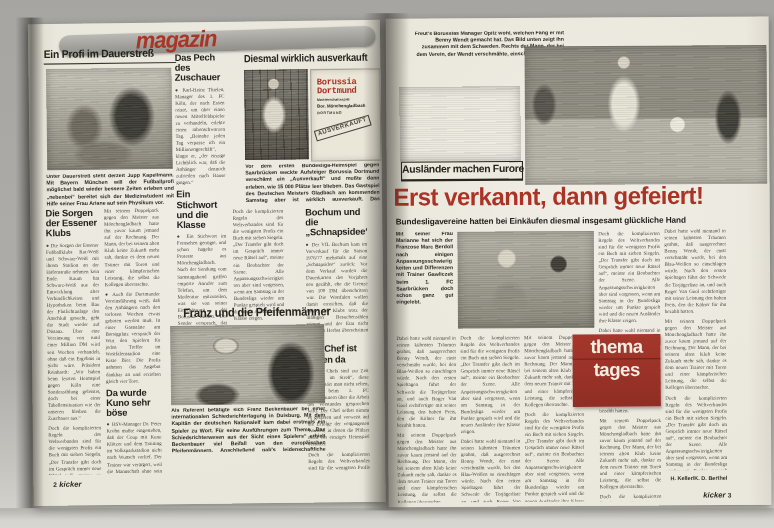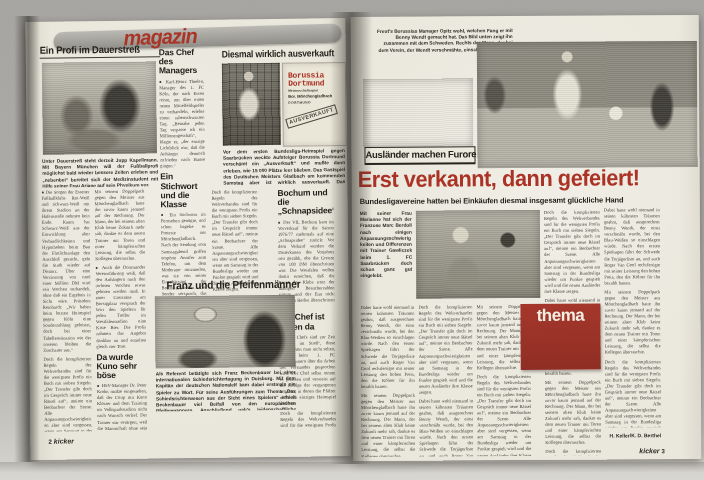--- a/index.html
+++ b/index.html
@@ -151,35 +151,36 @@
 
     <div id="banner">
       <span class="word" style="color: rgb(169, 53, 39);">magazin</span>
     </div>
 
     <div class="hl" id="hl-profi">Ein Profi im Dauerstreß</div>
     <div class="ph" id="photo-kapellmann"></div>
     <div class="cap" id="cap-kapellmann">Unter Dauerstreß steht derzeit Jupp Kapellmann. Mit Bayern München will der Fußballprofi möglichst bald wieder bessere Zeiten erleben und „nebenbei“ bereitet sich der Medizinstudent mit Hilfe seiner Frau Ariane auf sein Physikum vor.</div>
 
     <div class="col" id="colA">
+      <div class="sub-hl">Die Sorgen der Essener Klubs</div>
       <p class="bf">● Die Sorgen der Essener Fußballklubs Rot-Weiß und Schwarz-Weiß mit ihrem Stadion an der Hafenstraße nehmen kein Ende. Kaum hat Schwarz-Weiß aus der Entwicklung alter Verbindlichkeiten und Hypotheken beim Bau der Flutlichtanlage den Anschluß gesucht, geht die Stadt wieder auf Distanz. Über eine Verzinsung von rund einer Million DM wird seit Wochen verhandelt, ohne daß ein Ergebnis in Sicht wäre. Präsident Reinhardt: „Wir haben beim letzten Heimspiel gegen Köln eine Sonderzahlung geleistet, doch bei einer Tabellensituation wie der unseren bleiben die Zuschauer aus.“</p>
       <p class="bf">Doch die komplizierten Regeln des Weltverbandes sind für die wenigsten Profis ein Buch mit sieben Siegeln. „Der Transfer gibt doch im Gespräch immer neue Rätsel auf“, meinte ein Beobachter der Szene. Alle Anpassungsschwierigkeiten aber sind vergessen, wenn am Samstag in der Bundesliga wieder um Punkte gespielt wird und die neuen Ausländer ihre Klasse zeigen.</p>
 
     </div>
 
     <div class="col" id="colB">
       <p class="bf">Mit seinem Doppelpack gegen den Meister aus Mönchengladbach hatte ihn zuvor kaum jemand auf der Rechnung. Der Mann, der bei seinem alten Klub keine Zukunft mehr sah, dankte es dem neuen Trainer mit Toren und einer kämpferischen Leistung, die selbst die Kollegen überraschte.</p>
       <p class="bf">● Auch die Dortmunder Vereinsführung weiß, daß den Anhängern nach den torlosen Wochen etwas geboten werden muß. In einer Gaststätte am Borsigplatz versprach der Wirt den Spielern für jeden Treffer im Westfalenstadion eine Kiste Bier. Die Profis nahmen das Angebot dankbar an und erzielten gleich vier Tore.</p>
       <div class="sub-hl">Da wurde Kuno sehr böse</div>
       <p class="bf">● HSV-Manager Dr. Peter Krohn mußte eingestehen, daß der Coup mit Kuno Klötzer und dem Training im Volksparkstadion nicht nach Wunsch verlief. Der Trainer war verärgert, weil die Mannschaft ohne sein Wissen zu einem Werbetermin beordert worden war, und sagte kurzerhand die Übungsstunde ab. „Jeder packt bei uns mit an – aber erst nach der Arbeit“, hieß es dazu.</p>
 
     </div>
 
     <div class="col" id="colC">
-      <div class="sub-hl">Das Chef des Managers</div>
+      <div class="sub-hl">Das Pech des Zuschauer</div>
       <p class="bf">● Karl-Heinz Thielen, Manager des 1. FC Köln, der nach Essen reiste, um über einen neuen Mittelfeldspieler zu verhandeln, erlebte einen rabenschwarzen Tag. „Beinahe jeden Tag verpasse ich ein Millionengeschäft“, klagte er, „der einzige Lichtblick war, daß die Anhänger dennoch zufrieden nach Hause gingen.“</p>
       <div class="sub-hl">Ein Stichwort und die Klasse</div>
       <p class="bf">● Ein Stichwort im Fernsehen genügte, und schon hagelte es Proteste aus Mönchengladbach. Nach der Sendung vom Samstagabend griffen empörte Anrufer zum Telefon, um dem Moderator mitzuteilen, was sie von seiner Einschätzung der Borussia hielten. Der Sender versprach, das Thema in der kommenden Woche noch einmal aufzugreifen.</p>
 
     </div>
 
     <div class="col" id="colC2">
       <p class="bf">Doch die komplizierten Regeln des Weltverbandes sind für die wenigsten Profis ein Buch mit sieben Siegeln. „Der Transfer gibt doch im Gespräch immer neue Rätsel auf“, meinte ein Beobachter der Szene. Alle Anpassungsschwierigkeiten aber sind vergessen, wenn am Samstag in der Bundesliga wieder um Punkte gespielt wird und die neuen Ausländer ihre Klasse zeigen.</p>
       <p class="bf">Mit seinem Doppelpack gegen den Meister aus Mönchengladbach hatte ihn zuvor kaum jemand auf der Rechnung. Der Mann, der bei seinem alten Klub keine Zukunft mehr sah, dankte es dem neuen Trainer mit Toren und einer kämpferischen Leistung, die selbst die Kollegen überraschte.</p>
     </div>
@@ -248,20 +249,21 @@
 
     </div>
     <div class="col" id="colR3">
       <p class="bf">Mit seinem Doppelpack gegen den Meister aus Mönchengladbach hatte ihn zuvor kaum jemand auf der Rechnung. Der Mann, der bei seinem alten Klub keine Zukunft mehr sah, dankte es dem neuen Trainer mit Toren und einer kämpferischen Leistung, die selbst die Kollegen überraschte.</p>
       <p class="bf">Doch die komplizierten Regeln des Weltverbandes sind für die wenigsten Profis ein Buch mit sieben Siegeln. „Der Transfer gibt doch im Gespräch immer neue Rätsel auf“, meinte ein Beobachter der Szene. Alle Anpassungsschwierigkeiten aber sind vergessen, wenn am Samstag in der Bundesliga wieder um Punkte gespielt wird und die neuen Ausländer ihre Klasse zeigen.</p>
 
     </div>
 
     <div id="box-thema" style="background: linear-gradient(rgb(165, 55, 44), rgb(143, 46, 36));">
       <span class="tline">thema</span>
+      <span class="tline">tages</span>
     </div>
 
     <div id="byline">H. Keller/K. D. Berthel</div>
 
     <div class="folio" id="folioR">
       <span class="brand">kicker</span><span>3</span>
     </div>
   </div>
 
   <div class="edge-shadow-left"></div>

